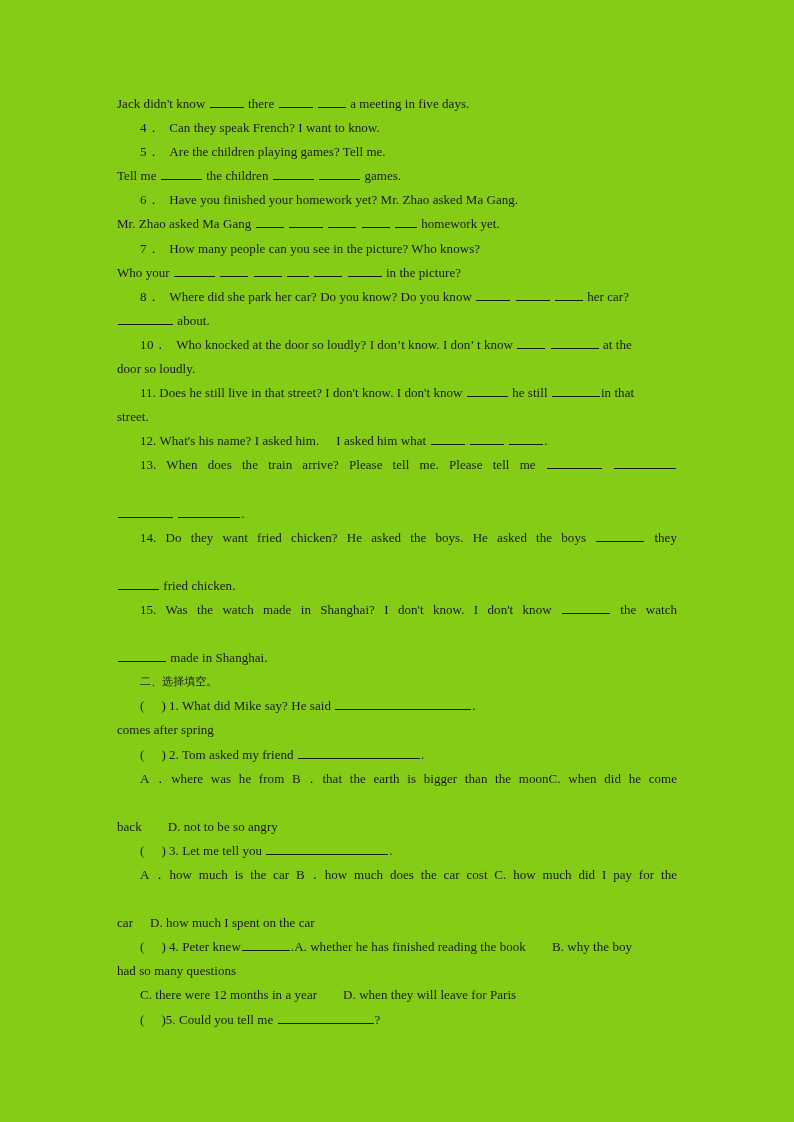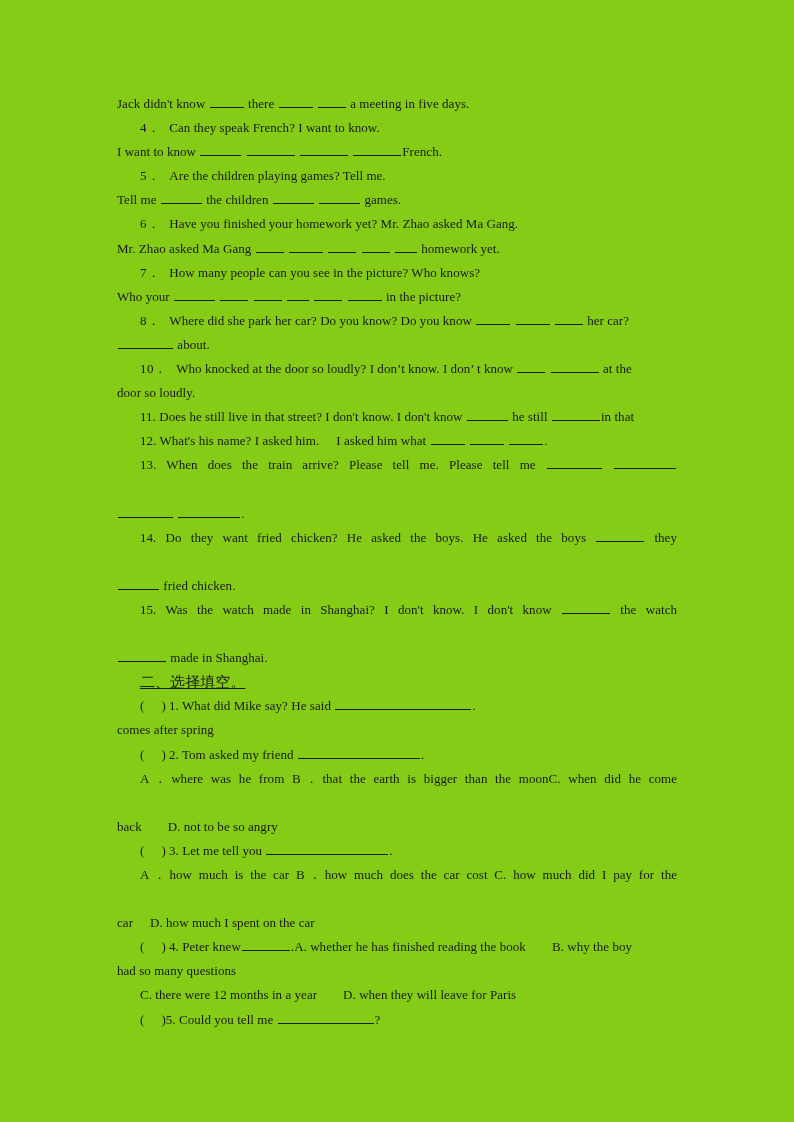--- a/index.html
+++ b/index.html
@@ -52,22 +52,21 @@
     content: "";
     display: inline-block;
     width: 100%;
   }
   .nojust {
     text-align: left;
   }
   .nojust::after { content: none; }
   .cn {
     font-family: "DejaVu Sans", "Liberation Sans", sans-serif;
-    font-size: 15px;
-    text-decoration: underline;
+    font-size: 11px;
   }
   
   .bl {
     display: inline-block;
     border-bottom: 1.1px solid #1a1a1a;
     vertical-align: baseline;
     height: 0.82em;
     margin: 0 1px;
   }
   .b3  { width: 22px; }
@@ -88,39 +87,39 @@
 </style>
 </head>
 <body>
 
 <div id="page">
   <div id="content">
 
     <p class="ln flush nojust"><span>Jack didn't know</span> <span class="bl b5"></span> <span>there</span> <span class="bl b5"></span> <span class="bl b4"></span> <span>a meeting in five days.</span></p>
 
     <p class="ln ind nojust"><span class="num">4．</span><span class="sp"></span><span>Can they speak French? I want to know.</span></p>
-    <p class="ln flush nojust"><span>I want to know</span> <span class="bl b6"></span> <span class="bl b7"></span> <span class="bl b7"></span> <span class="bl b7"></span><span>French.</span></p>
 
     <p class="ln ind nojust"><span class="num">5．</span><span class="sp"></span><span>Are the children playing games? Tell me.</span></p>
     <p class="ln flush nojust"><span>Tell me</span> <span class="bl b6"></span> <span>the children</span> <span class="bl b6"></span> <span class="bl b6"></span> <span>games.</span></p>
 
     <p class="ln ind nojust"><span class="num">6．</span><span class="sp"></span><span>Have you finished your homework yet? Mr. Zhao asked Ma Gang.</span></p>
     <p class="ln flush nojust"><span>Mr. Zhao asked Ma Gang</span> <span class="bl b4"></span> <span class="bl b5"></span> <span class="bl b4"></span> <span class="bl b4"></span> <span class="bl b3"></span> <span>homework yet.</span></p>
 
     <p class="ln ind nojust"><span class="num">7．</span><span class="sp"></span><span>How many people can you see in the picture? Who knows?</span></p>
     <p class="ln flush nojust"><span>Who your</span> <span class="bl b6"></span> <span class="bl b4"></span> <span class="bl b4"></span> <span class="bl b3"></span> <span class="bl b4"></span> <span class="bl b5"></span> <span>in the picture?</span></p>
 
     <p class="ln ind nojust"><span class="num">8．</span><span class="sp"></span><span>Where did she park her car? Do you know? Do you know</span> <span class="bl b5"></span> <span class="bl b5"></span> <span class="bl b4"></span> <span>her car?</span></p>
 
     <p class="ln flush nojust"><span class="bl b8"></span> <span>about.</span></p>
 
     <p class="ln ind nojust"><span class="num">10．</span><span class="sp"></span><span>Who knocked at the door so loudly? I don’t know. I don’ t know</span> <span class="bl b4"></span> <span class="bl b7"></span> <span>at the</span></p>
     <p class="ln flush nojust"><span>door so loudly.</span></p>
 
     <p class="ln ind nojust"><span>11.</span> <span>Does he still live in that street? I don't know. I don't know</span> <span class="bl b6"></span> <span>he still</span> <span class="bl b7"></span><span>in that</span></p>
+    <p class="ln flush nojust"><span>street.</span></p>
 
     <p class="ln ind nojust"><span>12.</span> <span>What's his name? I asked him.</span><span class="sp2"></span><span>I asked him what</span> <span class="bl b5"></span> <span class="bl b5"></span> <span class="bl b5"></span><span>.</span></p>
 
     <p class="ln ind just"><span>13.</span> <span>When does the train arrive? Please tell me. Please tell me</span> <span class="bl b8"></span> <span class="bl b9"></span></p>
     <p class="ln flush nojust"><span class="bl b8"></span> <span class="bl b9"></span><span>.</span></p>
 
     <p class="ln ind just"><span>14.</span> <span>Do they want fried chicken? He asked the boys.  He asked the boys</span> <span class="bl b7"></span> <span>they</span></p>
     <p class="ln flush nojust"><span class="bl b6"></span> <span>fried chicken.</span></p>
 
     <p class="ln ind just"><span>15.</span> <span>Was the watch made in Shanghai? I don't know.  I don't know</span> <span class="bl b7"></span> <span>the watch</span></p>

